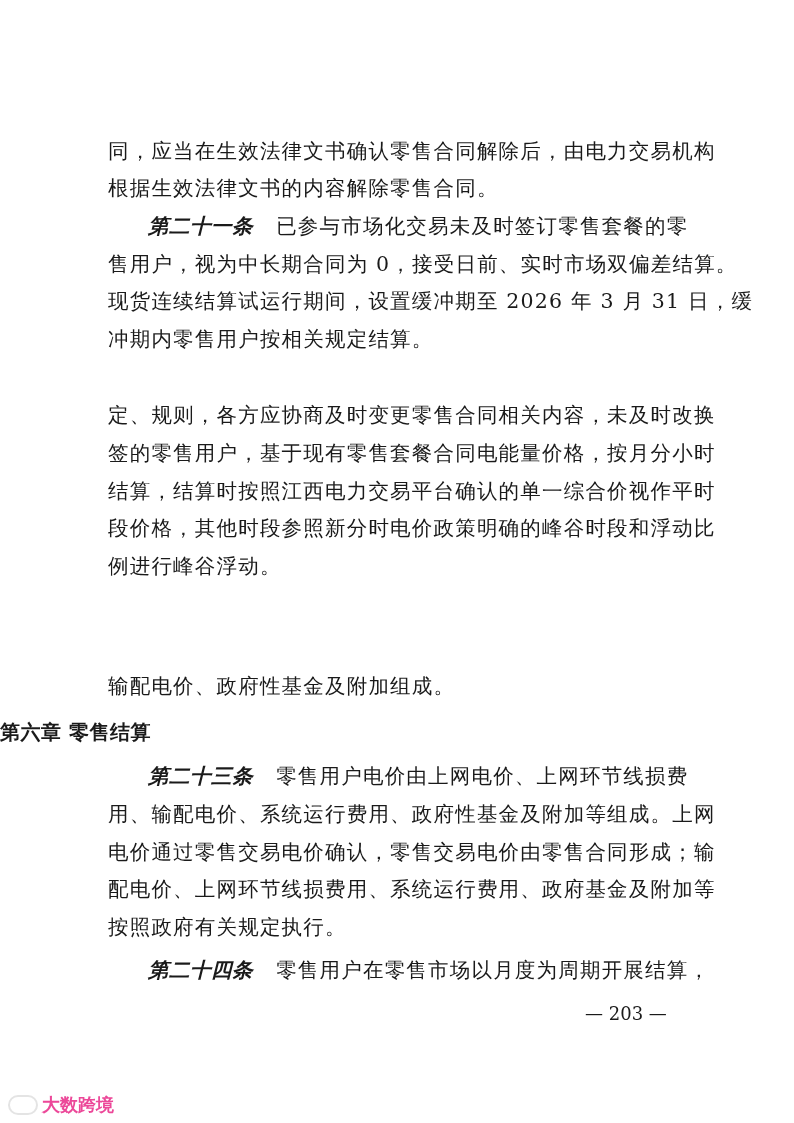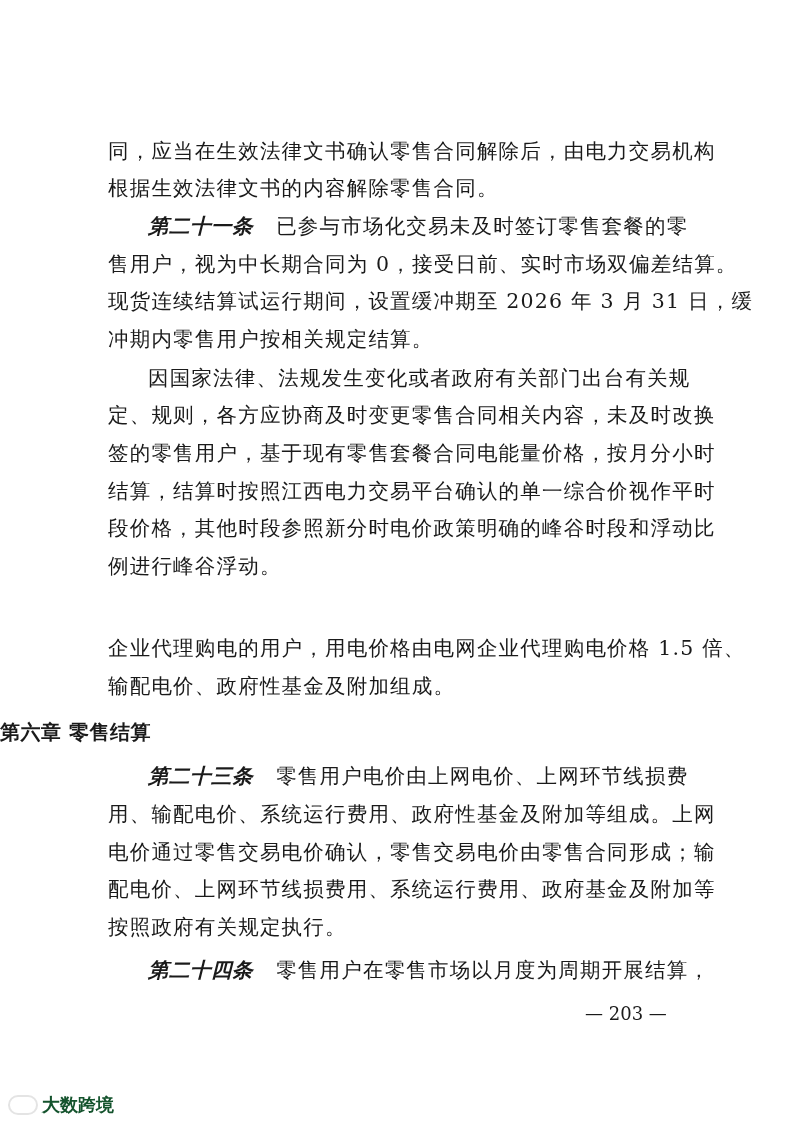--- a/index.html
+++ b/index.html
@@ -17,48 +17,46 @@
   .bold { font-family: "DejaVu Sans", "Liberation Sans", sans-serif; font-weight: bold; letter-spacing: 0.5px; font-style: italic; }
   .heading {
     position: absolute; left: 0; width: 794px; 
     font-family: "DejaVu Sans", "Liberation Sans", sans-serif; font-weight: bold;
     font-size: 20px; line-height: 28px; letter-spacing: 0.5px;
   }
   .pagenum {
     position: absolute; left: 585px; top: 1002px; font-size: 18px; line-height: 24px;
   }
   .watermark {
-    position: absolute; left: 8px; top: 1093px; font-size: 18px; color: #14532d;
+    position: absolute; left: 8px; top: 1093px; font-size: 18px; color: #ec4899;
     font-family: "DejaVu Sans", "Liberation Sans", sans-serif; font-weight: bold;
     display: flex; align-items: center; gap: 4px;
   }
   .wm-logo {
     width: 30px; height: 20px; border: 2px solid #e4e4e4; border-radius: 10px; box-sizing: border-box;
   }
 </style>
 </head>
 <body>
 
 <div class="page">
   <div class="line" style="top:137px">同，应当在生效法律文书确认零售合同解除后，由电力交易机构</div>
   <div class="line" style="top:174px">根据生效法律文书的内容解除零售合同。</div>
 
   <div class="line ind" style="top:212px"><span class="bold">第二十一条</span>&nbsp;&nbsp;&nbsp;<span>已参与市场化交易未及时签订零售套餐的零</span></div>
   <div class="line" style="top:250px">售用户，视为中长期合同为 0，接受日前、实时市场双偏差结算。</div>
   <div class="line" style="top:287px">现货连续结算试运行期间，设置缓冲期至 2026 年 3 月 31 日，缓</div>
   <div class="line" style="top:325px">冲期内零售用户按相关规定结算。</div>
 
-  <div class="line ind" style="top:364px">因国家法律、法规发生变化或者政府有关部门出台有关规</div>
   <div class="line" style="top:401px">定、规则，各方应协商及时变更零售合同相关内容，未及时改换</div>
   <div class="line" style="top:439px">签的零售用户，基于现有零售套餐合同电能量价格，按月分小时</div>
   <div class="line" style="top:477px">结算，结算时按照江西电力交易平台确认的单一综合价视作平时</div>
   <div class="line" style="top:514px">段价格，其他时段参照新分时电价政策明确的峰谷时段和浮动比</div>
   <div class="line" style="top:552px">例进行峰谷浮动。</div>
 
-  <div class="line" style="top:634px">企业代理购电的用户，用电价格由电网企业代理购电价格 1.5 倍、</div>
   <div class="line" style="top:672px">输配电价、政府性基金及附加组成。</div>
 
   <div class="heading" style="top:718px">第六章 零售结算</div>
 
   <div class="line ind" style="top:762px"><span class="bold">第二十三条</span>&nbsp;&nbsp;&nbsp;<span>零售用户电价由上网电价、上网环节线损费</span></div>
   <div class="line" style="top:800px">用、输配电价、系统运行费用、政府性基金及附加等组成。上网</div>
   <div class="line" style="top:838px">电价通过零售交易电价确认，零售交易电价由零售合同形成；输</div>
   <div class="line" style="top:875px">配电价、上网环节线损费用、系统运行费用、政府基金及附加等</div>
   <div class="line ind" style="top:956px"><span class="bold">第二十四条</span>&nbsp;&nbsp;&nbsp;<span>零售用户在零售市场以月度为周期开展结算，</span></div>
 

